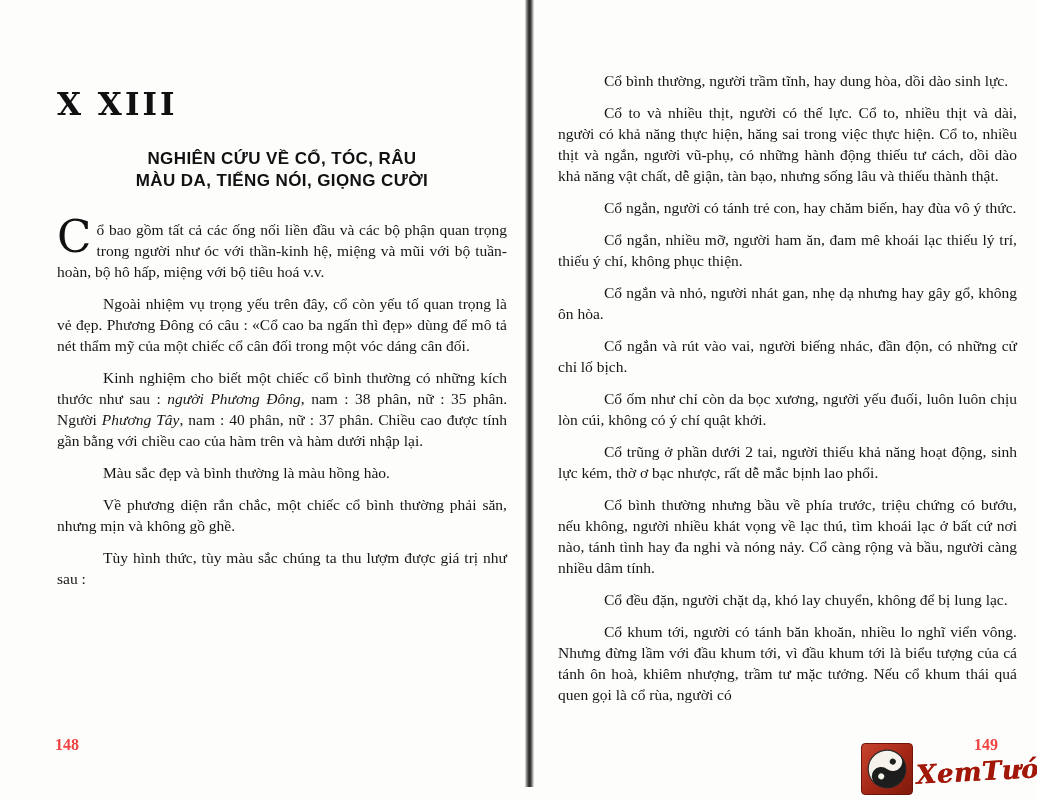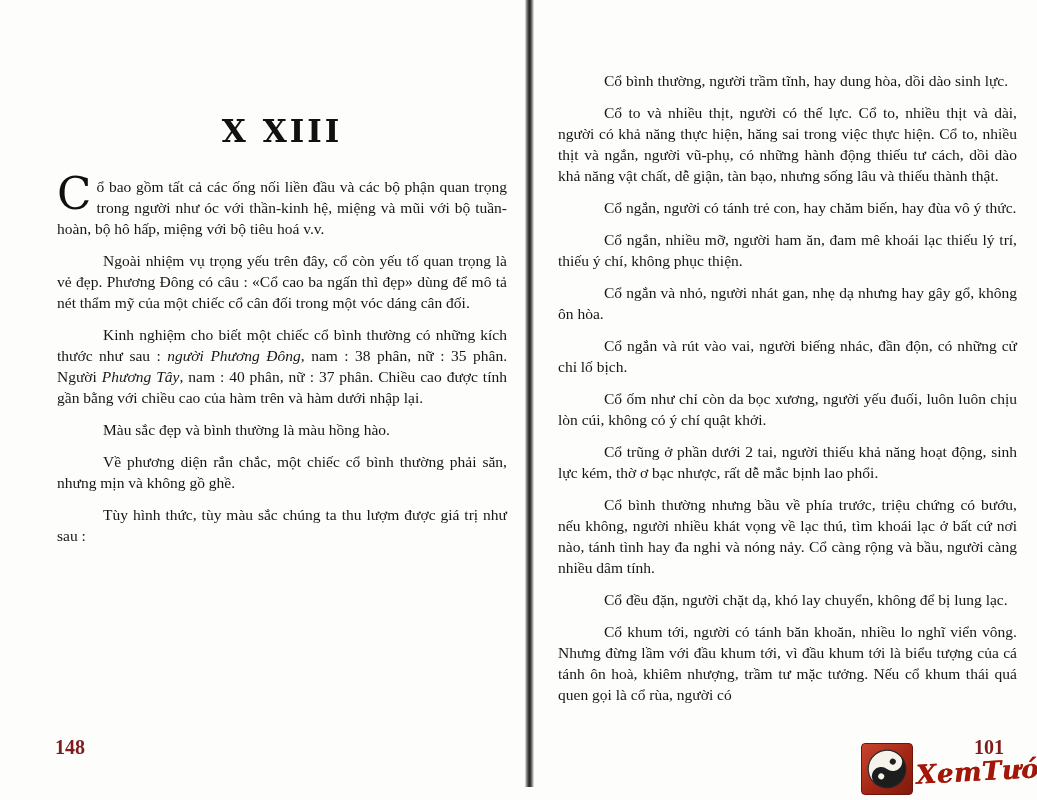--- a/index.html
+++ b/index.html
@@ -14,22 +14,22 @@
   
   .gutter{
     position:absolute;left:525px;top:0;width:9px;height:787px;
     background:linear-gradient(90deg,#efefee 0%,#8a8a88 18%,#2a2a28 45%,#3a3a38 62%,#b5b5b2 88%,#f2f2f0 100%);
   }
   .page{position:absolute;top:0;}
   .page-left{left:57px;width:450px;}
   .page-right{left:558px;width:459px;top:70px;}
 
   .chapter{
-    margin-top:113px;
-    text-align:center;
+    margin-top:86px;
+    text-align:left;
     font-family:"DejaVu Serif", serif;
     font-weight:bold;
     font-size:31px;
     letter-spacing:3px;
     color:#111;
   }
   .heading{
     margin-top:26px;
     text-align:center;
     font-family:"Liberation Sans", sans-serif;
@@ -53,22 +53,22 @@
     float:left;
     font-family:"DejaVu Serif", serif;
     font-size:45px;
     line-height:35px;
     padding-right:5px;
     color:#101010;
   }
   .pageno{
     position:absolute;
     font-weight:bold;
-    font-size:20px;
-    color:#7f1d1d;
+    font-size:16px;
+    color:#ef4444;
     font-family:"Liberation Serif", serif;
   }
   .pageno-left{left:55px;top:736px;}
   .pageno-right{left:974px;top:736px;}
 
   .watermark{
     position:absolute;left:861px;top:743px;
     display:flex;align-items:center;
   }
   .wm-icon{
@@ -93,20 +93,24 @@
     text-shadow:0.4px 0 0 #a21708;
   }
 </style>
 </head>
 <body>
 
 <div class="gutter"></div>
 
 <div class="page page-left">
   <div class="chapter">X XIII</div>
+  <div class="heading">
+    <div>NGHIÊN CỨU VỀ CỔ, TÓC, RÂU</div>
+    <div>MÀU DA, TIẾNG NÓI, GIỌNG CƯỜI</div>
+  </div>
   <div class="body-block">
     <p class="para no-indent"><span class="dropcap">C</span><span>ổ bao gồm tất cả các ống nối liền đầu và các bộ phận quan trọng trong người như óc với thần-kinh hệ, miệng và mũi với bộ tuần-hoàn, bộ hô hấp, miệng với bộ tiêu hoá v.v.</span></p>
     <p class="para">Ngoài nhiệm vụ trọng yếu trên đây, cổ còn yếu tố quan trọng là vẻ đẹp. Phương Đông có câu : «Cổ cao ba ngấn thì đẹp» dùng để mô tả nét thẩm mỹ của một chiếc cổ cân đối trong một vóc dáng cân đối.</p>
     <p class="para"><span>Kinh nghiệm cho biết một chiếc cổ bình thường có những kích thước như sau : </span><em>người Phương Đông</em><span>, nam : 38 phân, nữ : 35 phân. Người </span><em>Phương Tây</em><span>, nam : 40 phân, nữ : 37 phân. Chiều cao được tính gần bằng với chiều cao của hàm trên và hàm dưới nhập lại.</span></p>
     <p class="para">Màu sắc đẹp và bình thường là màu hồng hào.</p>
     <p class="para">Về phương diện rắn chắc, một chiếc cổ bình thường phải săn, nhưng mịn và không gồ ghề.</p>
     <p class="para">Tùy hình thức, tùy màu sắc chúng ta thu lượm được giá trị như sau :</p>
   </div>
 </div>
 
@@ -118,21 +122,21 @@
   <p class="para">Cổ ngắn và nhỏ, người nhát gan, nhẹ dạ nhưng hay gây gổ, không ôn hòa.</p>
   <p class="para">Cổ ngắn và rút vào vai, người biếng nhác, đần độn, có những cử chỉ lố bịch.</p>
   <p class="para">Cổ ốm như chỉ còn da bọc xương, người yếu đuối, luôn luôn chịu lòn cúi, không có ý chí quật khởi.</p>
   <p class="para">Cổ trũng ở phần dưới 2 tai, người thiếu khả năng hoạt động, sinh lực kém, thờ ơ bạc nhược, rất dễ mắc bịnh lao phổi.</p>
   <p class="para">Cổ bình thường nhưng bầu về phía trước, triệu chứng có bướu, nếu không, người nhiều khát vọng về lạc thú, tìm khoái lạc ở bất cứ nơi nào, tánh tình hay đa nghi và nóng nảy. Cổ càng rộng và bầu, người càng nhiều dâm tính.</p>
   <p class="para">Cổ đều đặn, người chặt dạ, khó lay chuyển, không để bị lung lạc.</p>
   <p class="para">Cổ khum tới, người có tánh băn khoăn, nhiều lo nghĩ viển vông. Nhưng đừng lầm với đầu khum tới, vì đầu khum tới là biểu tượng của cá tánh ôn hoà, khiêm nhượng, trầm tư mặc tưởng. Nếu cổ khum thái quá quen gọi là cổ rùa, người có</p>
 </div>
 
 <div class="pageno pageno-left">148</div>
-<div class="pageno pageno-right">101</div>
+<div class="pageno pageno-right">149</div>
 
 <div class="watermark">
   <div class="wm-icon">
     <svg width="40" height="40" viewBox="0 0 100 100" aria-hidden="true">
       <circle cx="50" cy="50" r="47" fill="#f6f3ec" stroke="#2b2b2b" stroke-width="3"></circle>
       <path d="M50 3 a47 47 0 0 1 0 94 a23.5 23.5 0 0 1 0 -47 a23.5 23.5 0 0 0 0 -47 z" fill="#1d1d1d"></path>
       <circle cx="50" cy="26.5" r="7.5" fill="#1d1d1d"></circle>
       <circle cx="50" cy="73.5" r="7.5" fill="#f6f3ec"></circle>
     </svg>
   </div>

